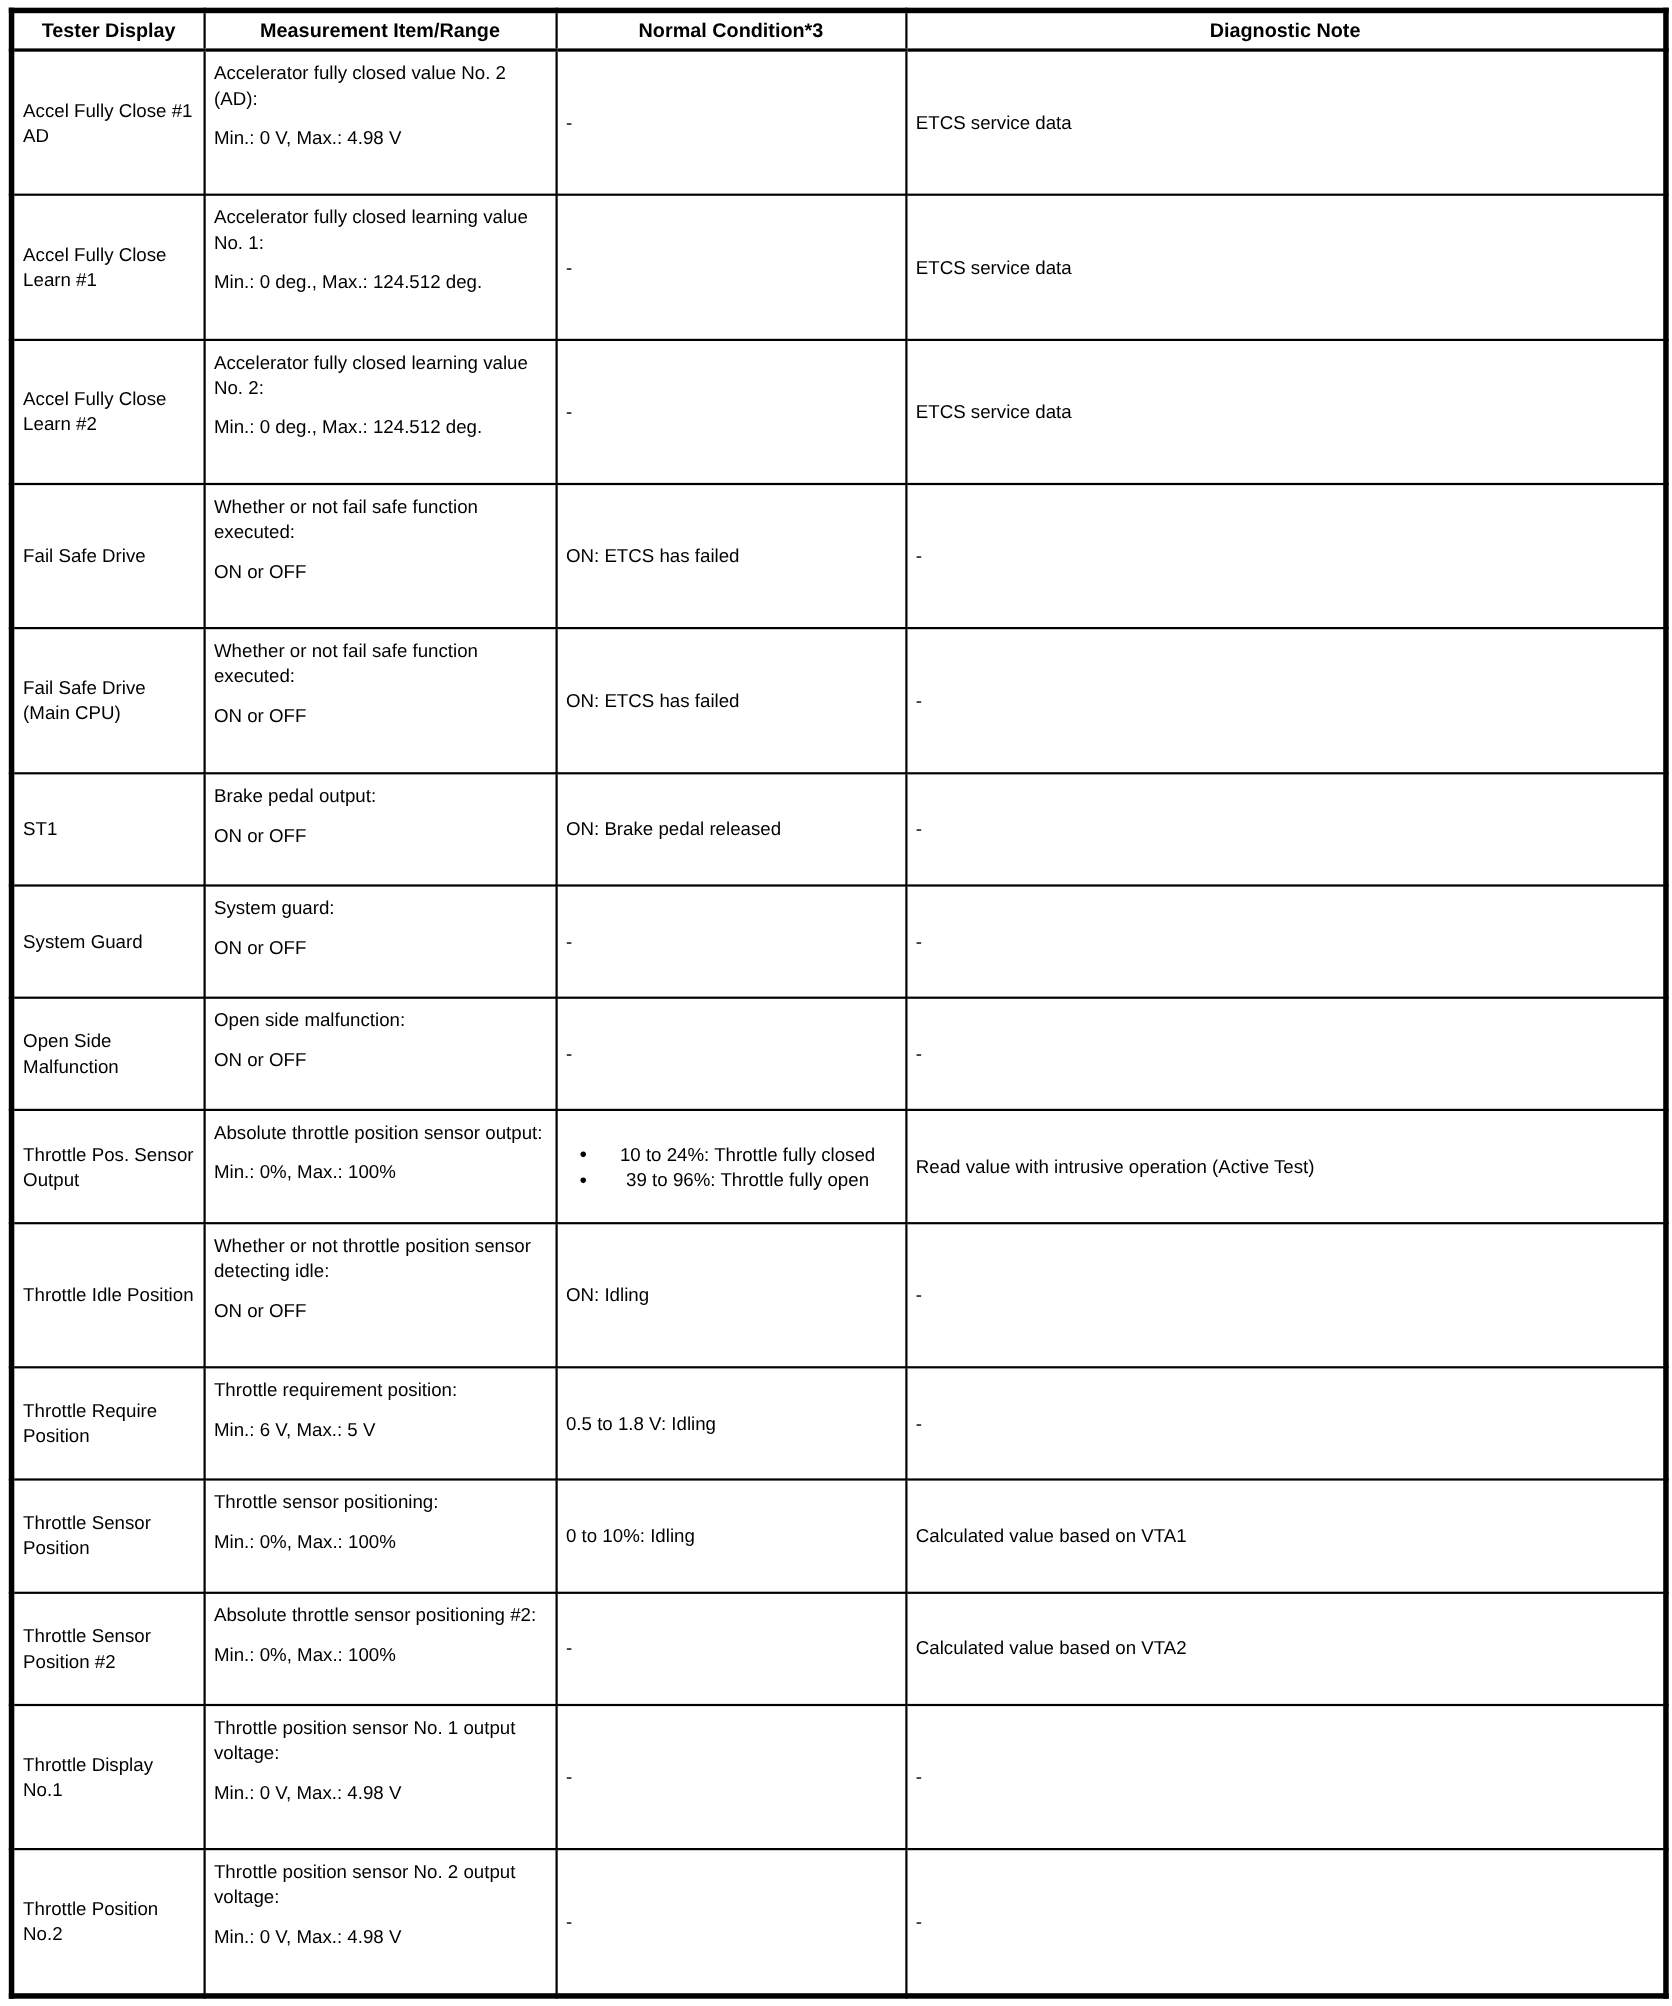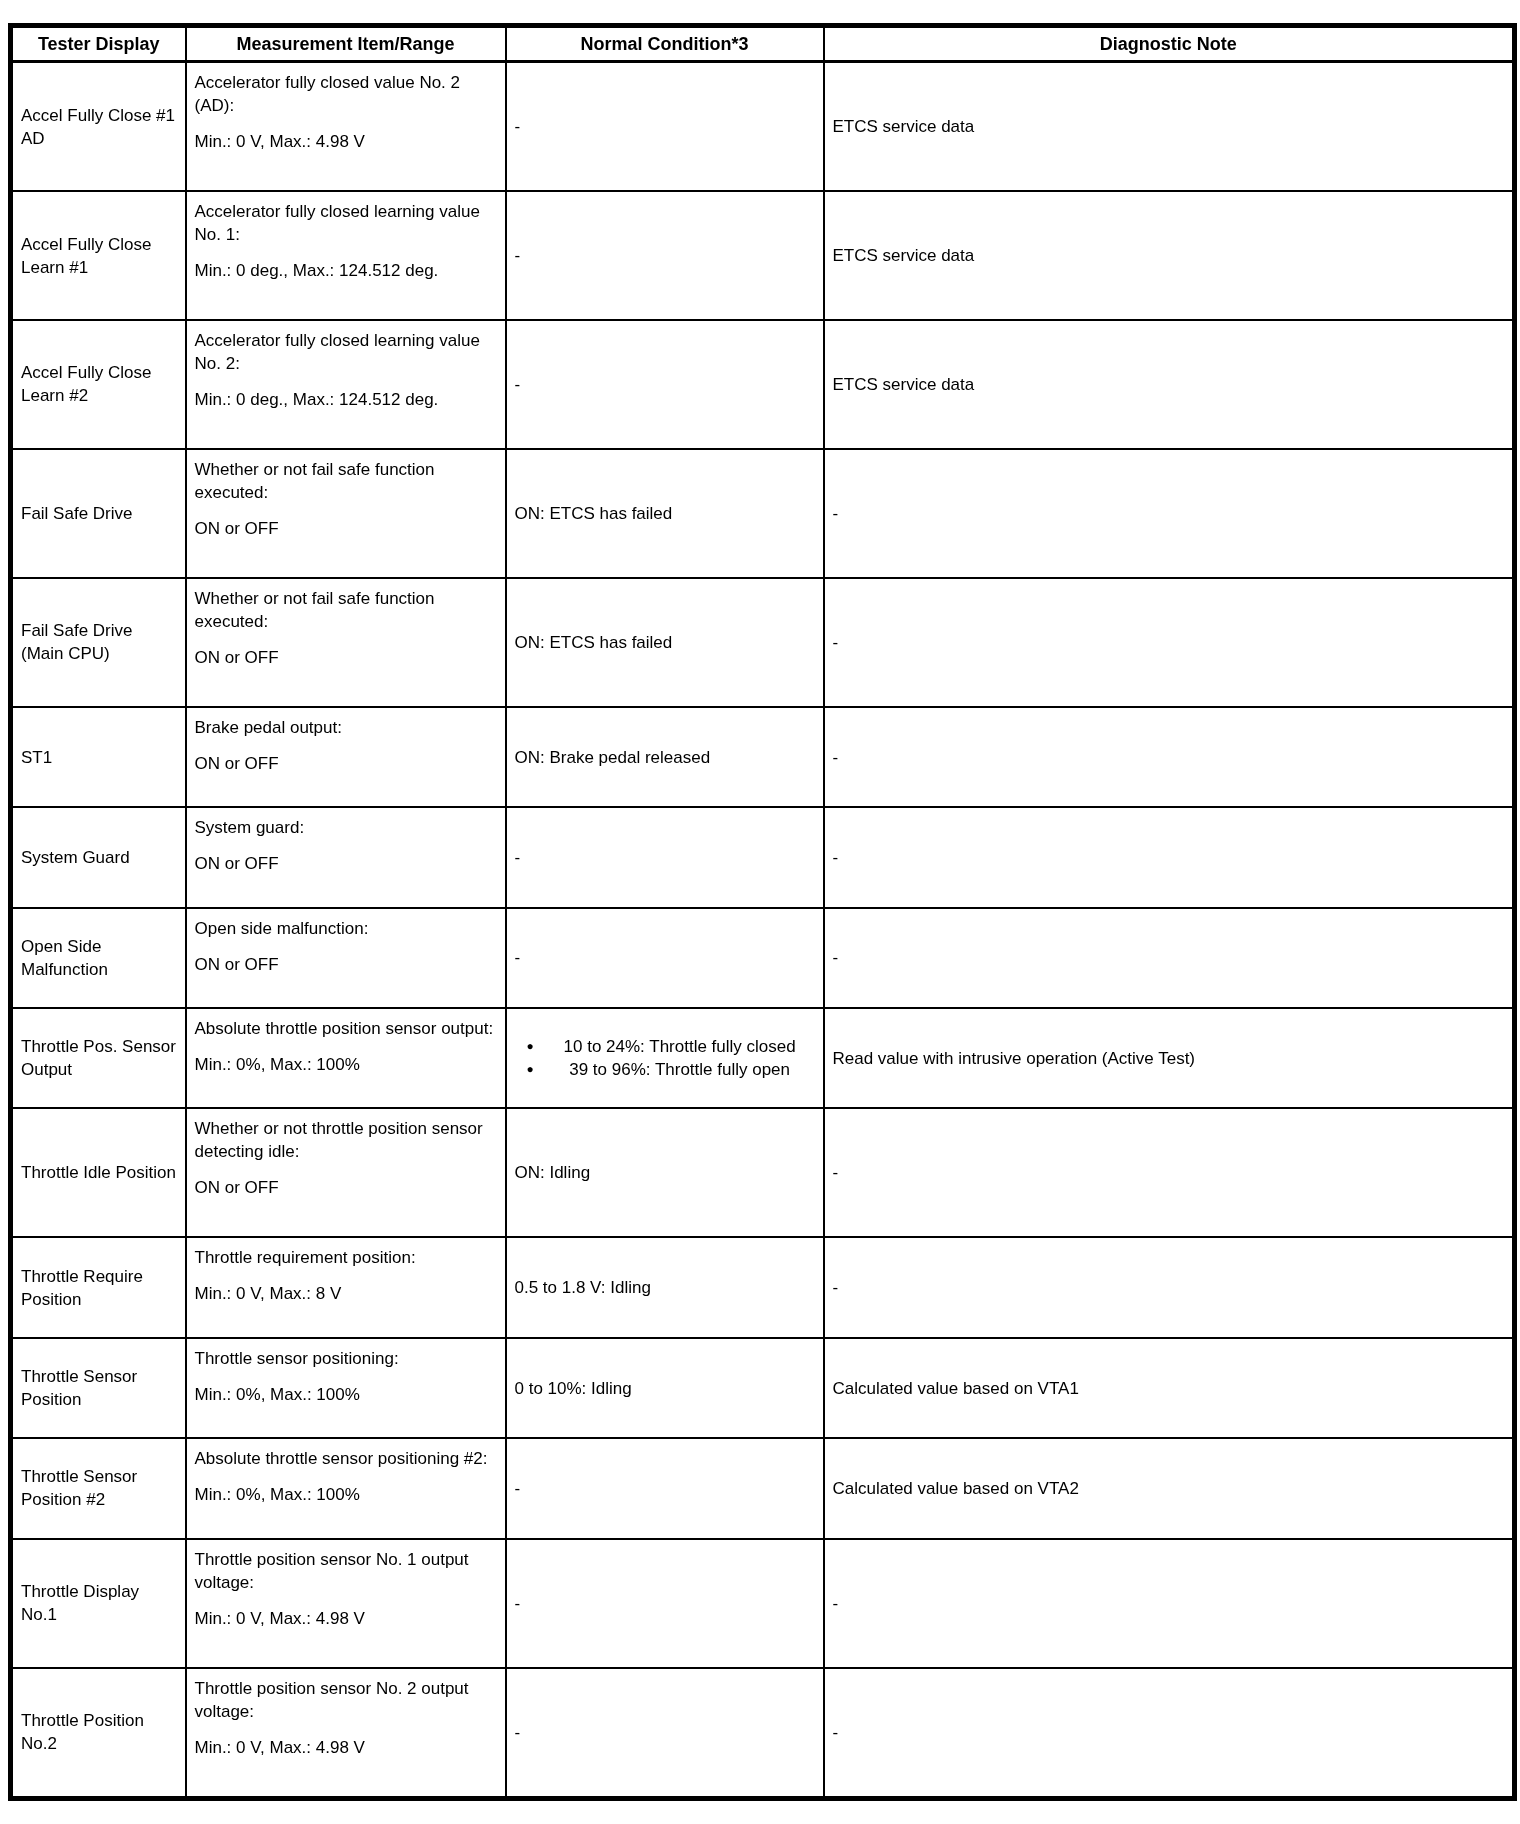--- a/index.html
+++ b/index.html
@@ -6,21 +6,21 @@
   html, body { margin: 0; padding: 0; }
   body {
     background: #ffffff;
     color: #000000;
     font-family: "Liberation Sans", sans-serif;
   }
   .page {
     width: 1520px;
     height: 1824px;
     background: #ffffff;
-    padding: 23px 8px;
+    padding: 7px 8px;
   }
   table.data-table {
     width: 100%;
     height: 100%;
     border-collapse: collapse;
     table-layout: fixed;
     border: 5px solid #000;
   }
   col.c1 { width: 175px; }
   col.c2 { width: 320px; }
@@ -184,21 +184,21 @@
             <div class="m-item">Whether or not throttle position sensor detecting idle:</div>
             <div class="m-range">ON or OFF</div>
           </td>
           <td class="condition">ON: Idling</td>
           <td class="note">-</td>
         </tr>
         <tr>
           <td class="tester">Throttle Require Position</td>
           <td class="measurement">
             <div class="m-item">Throttle requirement position:</div>
-            <div class="m-range">Min.: 0 V, Max.: 8 V</div>
+            <div class="m-range">Min.: 6 V, Max.: 5 V</div>
           </td>
           <td class="condition">0.5 to 1.8 V: Idling</td>
           <td class="note">-</td>
         </tr>
         <tr>
           <td class="tester">Throttle Sensor Position</td>
           <td class="measurement">
             <div class="m-item">Throttle sensor positioning:</div>
             <div class="m-range">Min.: 0%, Max.: 100%</div>
           </td>

